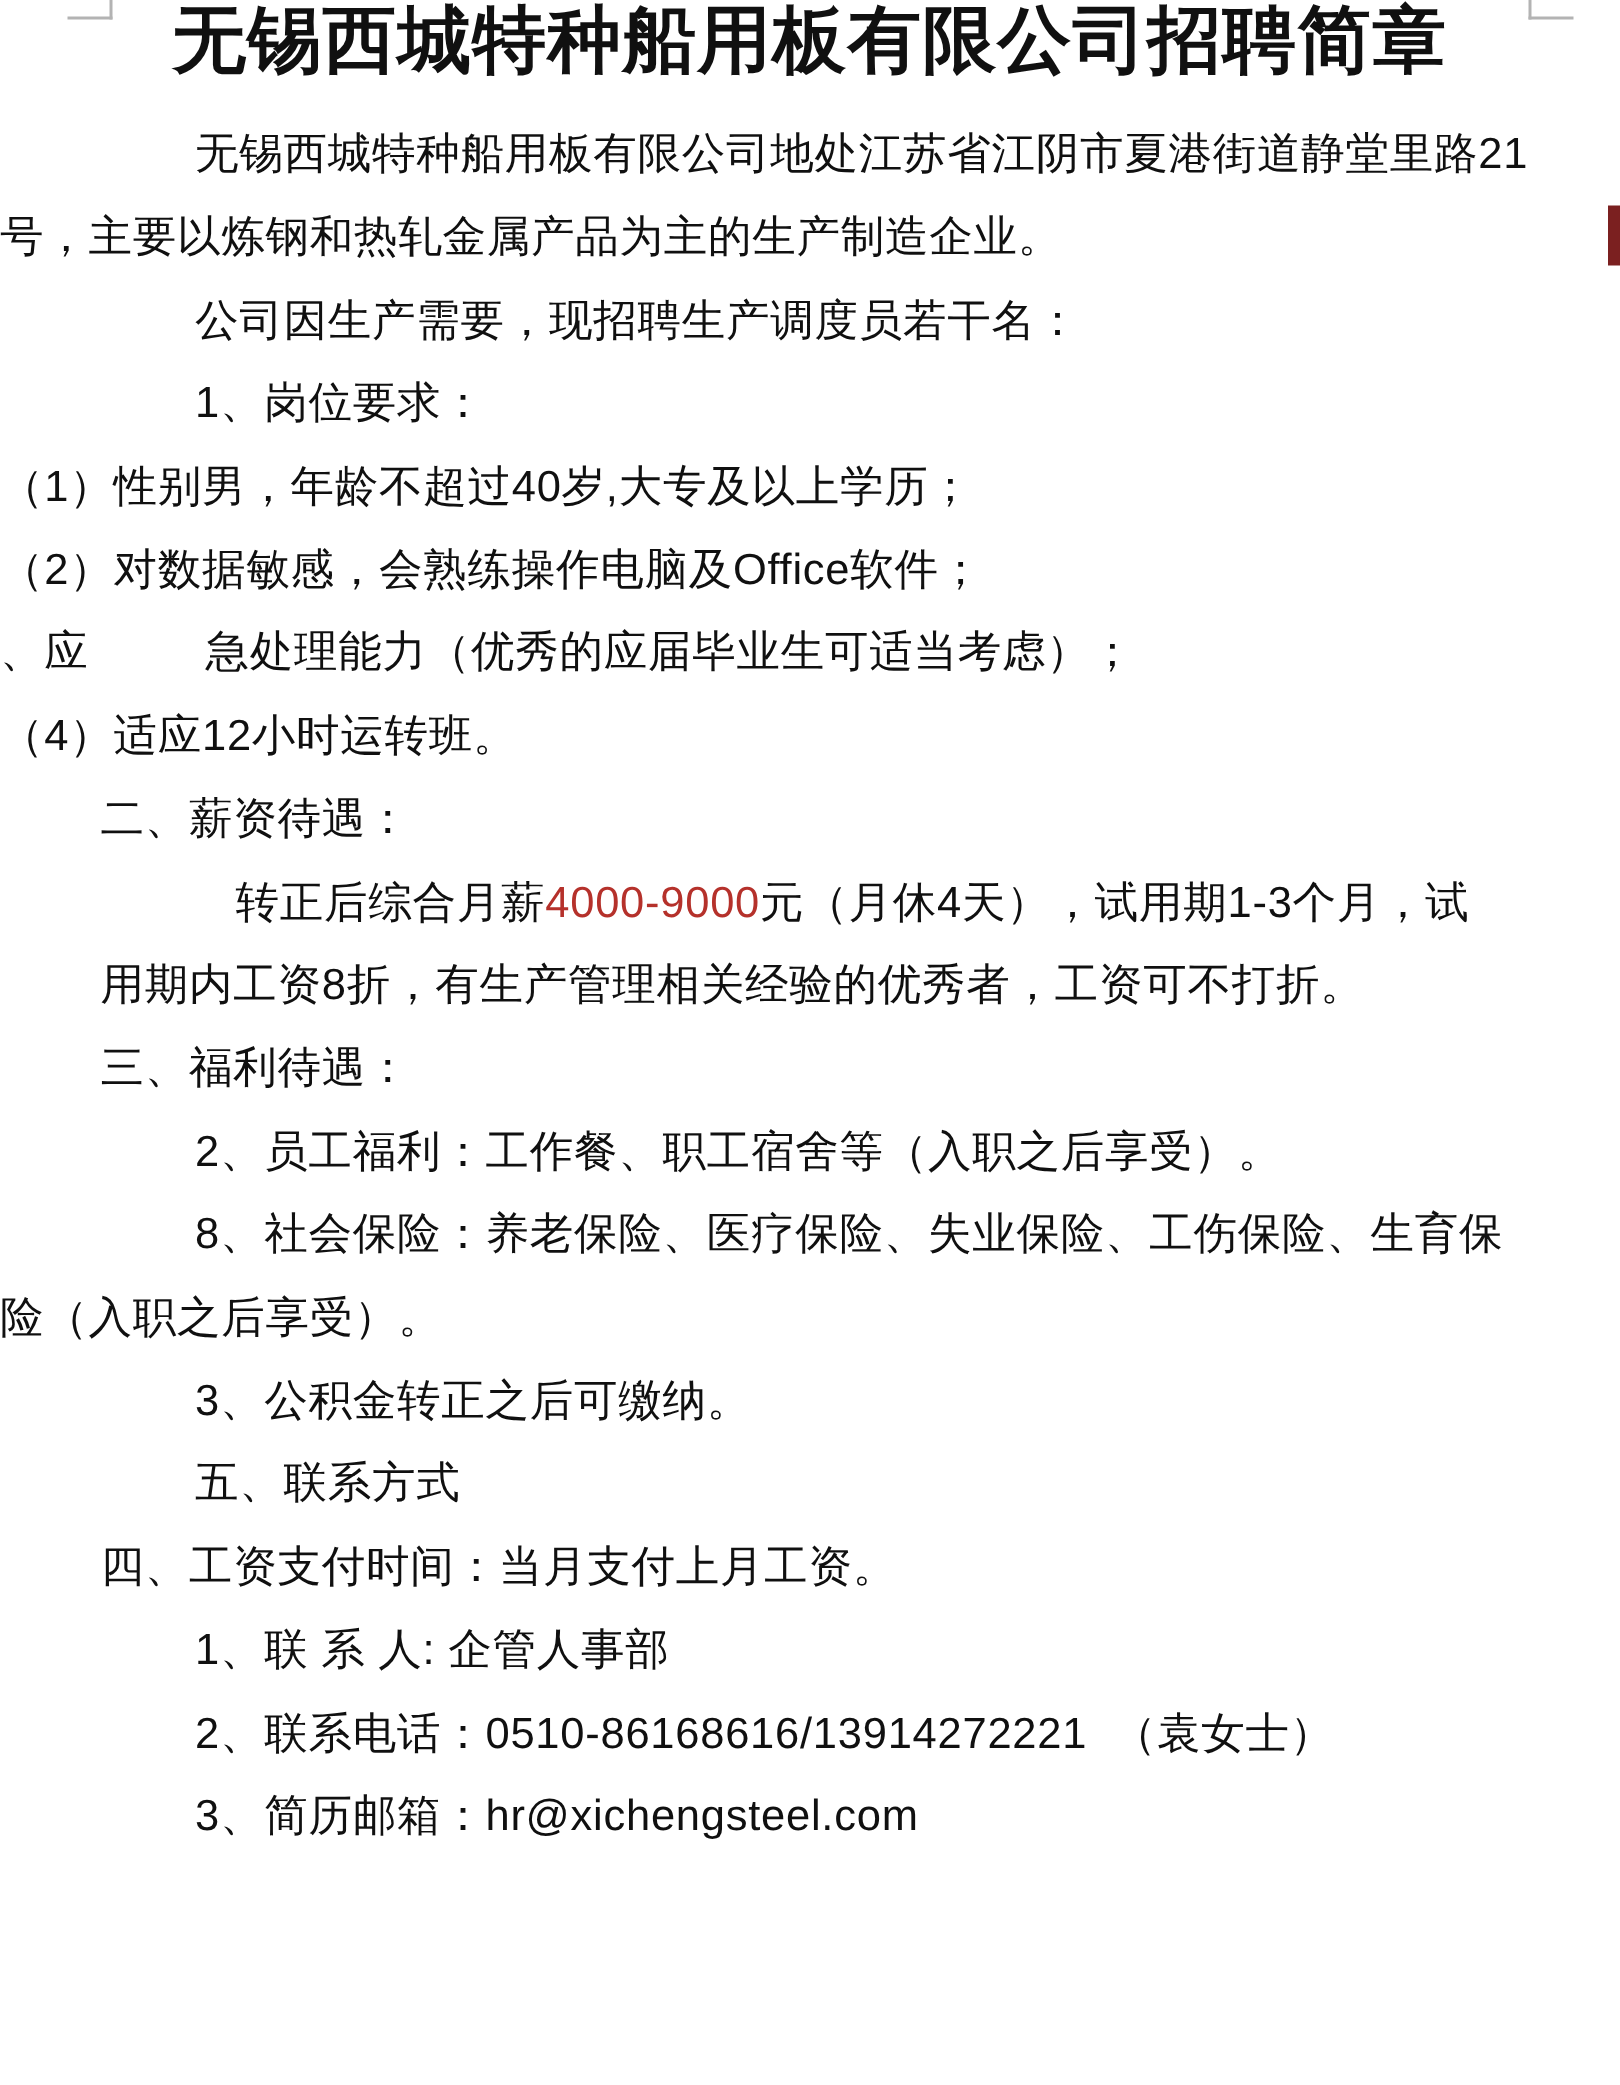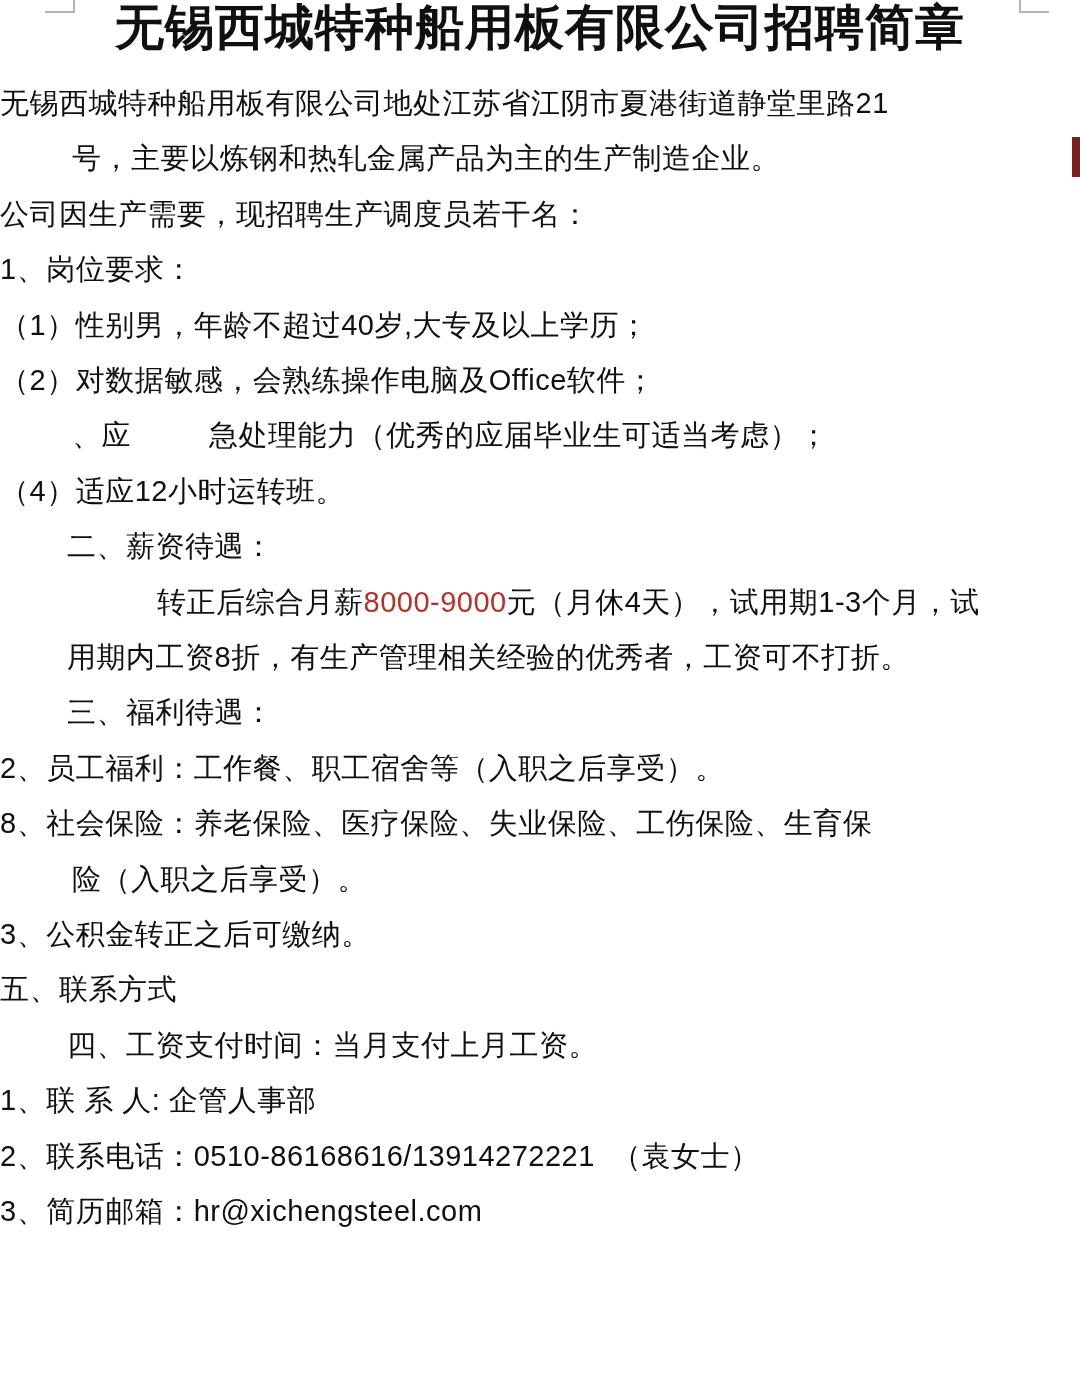--- a/index.html
+++ b/index.html
@@ -50,23 +50,23 @@
   main.doc-body { margin-top: 21px; }
   p.line {
     margin: 0;
     font-size: 29px;
     line-height: 55.4px;
     font-weight: 500;
     letter-spacing: 0.5px;
     white-space: pre;
   }
   
-  p.line.cont { margin-left: 72px; }   
+  p.line.cont { }   
   p.line.sec  { margin-left: 67px; }  
-  p.line.item { }  
+  p.line.item { margin-left: 130px; }  
   p.line.sub  { }  
   p.line.para { margin-left: 157px; }  
   span.seg.gap { margin-left: 78px; }  
   span.seg.red { color: var(--red, #b5312b); }
 </style>
 </head>
 <body style="--red: #b5312b; --crop: #b3b3b3; --scroll: #7b2020; color: rgb(16, 16, 16);">
 
 <div class="crop-mark tl"></div>
 <div class="crop-mark tr"></div>
@@ -77,21 +77,21 @@
 <main class="doc-body">
     <p class="line item"><span class="seg">无锡西城特种船用板有限公司地处江苏省江阴市夏港街道静堂里路21</span></p>
     <p class="line cont"><span class="seg">号，主要以炼钢和热轧金属产品为主的生产制造企业。</span></p>
     <p class="line item"><span class="seg">公司因生产需要，现招聘生产调度员若干名：</span></p>
     <p class="line item"><span class="seg">1、岗位要求：</span></p>
     <p class="line sub"><span class="seg">（1）性别男，年龄不超过40岁,大专及以上学历；</span></p>
     <p class="line sub"><span class="seg">（2）对数据敏感，会熟练操作电脑及Office软件；</span></p>
     <p class="line cont"><span class="seg">、应</span><span class="seg gap">急处理能力（优秀的应届毕业生可适当考虑）；</span></p>
     <p class="line sub"><span class="seg">（4）适应12小时运转班。</span></p>
     <p class="line sec"><span class="seg">二、薪资待遇：</span></p>
-    <p class="line para"><span class="seg">转正后综合月薪</span><span class="seg red">8000-9000</span><span class="seg">元（月休4天），试用期1-3个月，试</span></p>
+    <p class="line para"><span class="seg">转正后综合月薪</span><span class="seg red">4000-9000</span><span class="seg">元（月休4天），试用期1-3个月，试</span></p>
     <p class="line sec"><span class="seg">用期内工资8折，有生产管理相关经验的优秀者，工资可不打折。</span></p>
     <p class="line sec"><span class="seg">三、福利待遇：</span></p>
     <p class="line item"><span class="seg">2、员工福利：工作餐、职工宿舍等（入职之后享受）。</span></p>
     <p class="line item"><span class="seg">8、社会保险：养老保险、医疗保险、失业保险、工伤保险、生育保</span></p>
     <p class="line cont"><span class="seg">险（入职之后享受）。</span></p>
     <p class="line item"><span class="seg">3、公积金转正之后可缴纳。</span></p>
     <p class="line item"><span class="seg">五、联系方式</span></p>
     <p class="line sec"><span class="seg">四、工资支付时间：当月支付上月工资。</span></p>
     <p class="line item"><span class="seg">1、联 系 人: 企管人事部</span></p>
     <p class="line item"><span class="seg">2、联系电话：0510-86168616/13914272221  （袁女士）</span></p>

